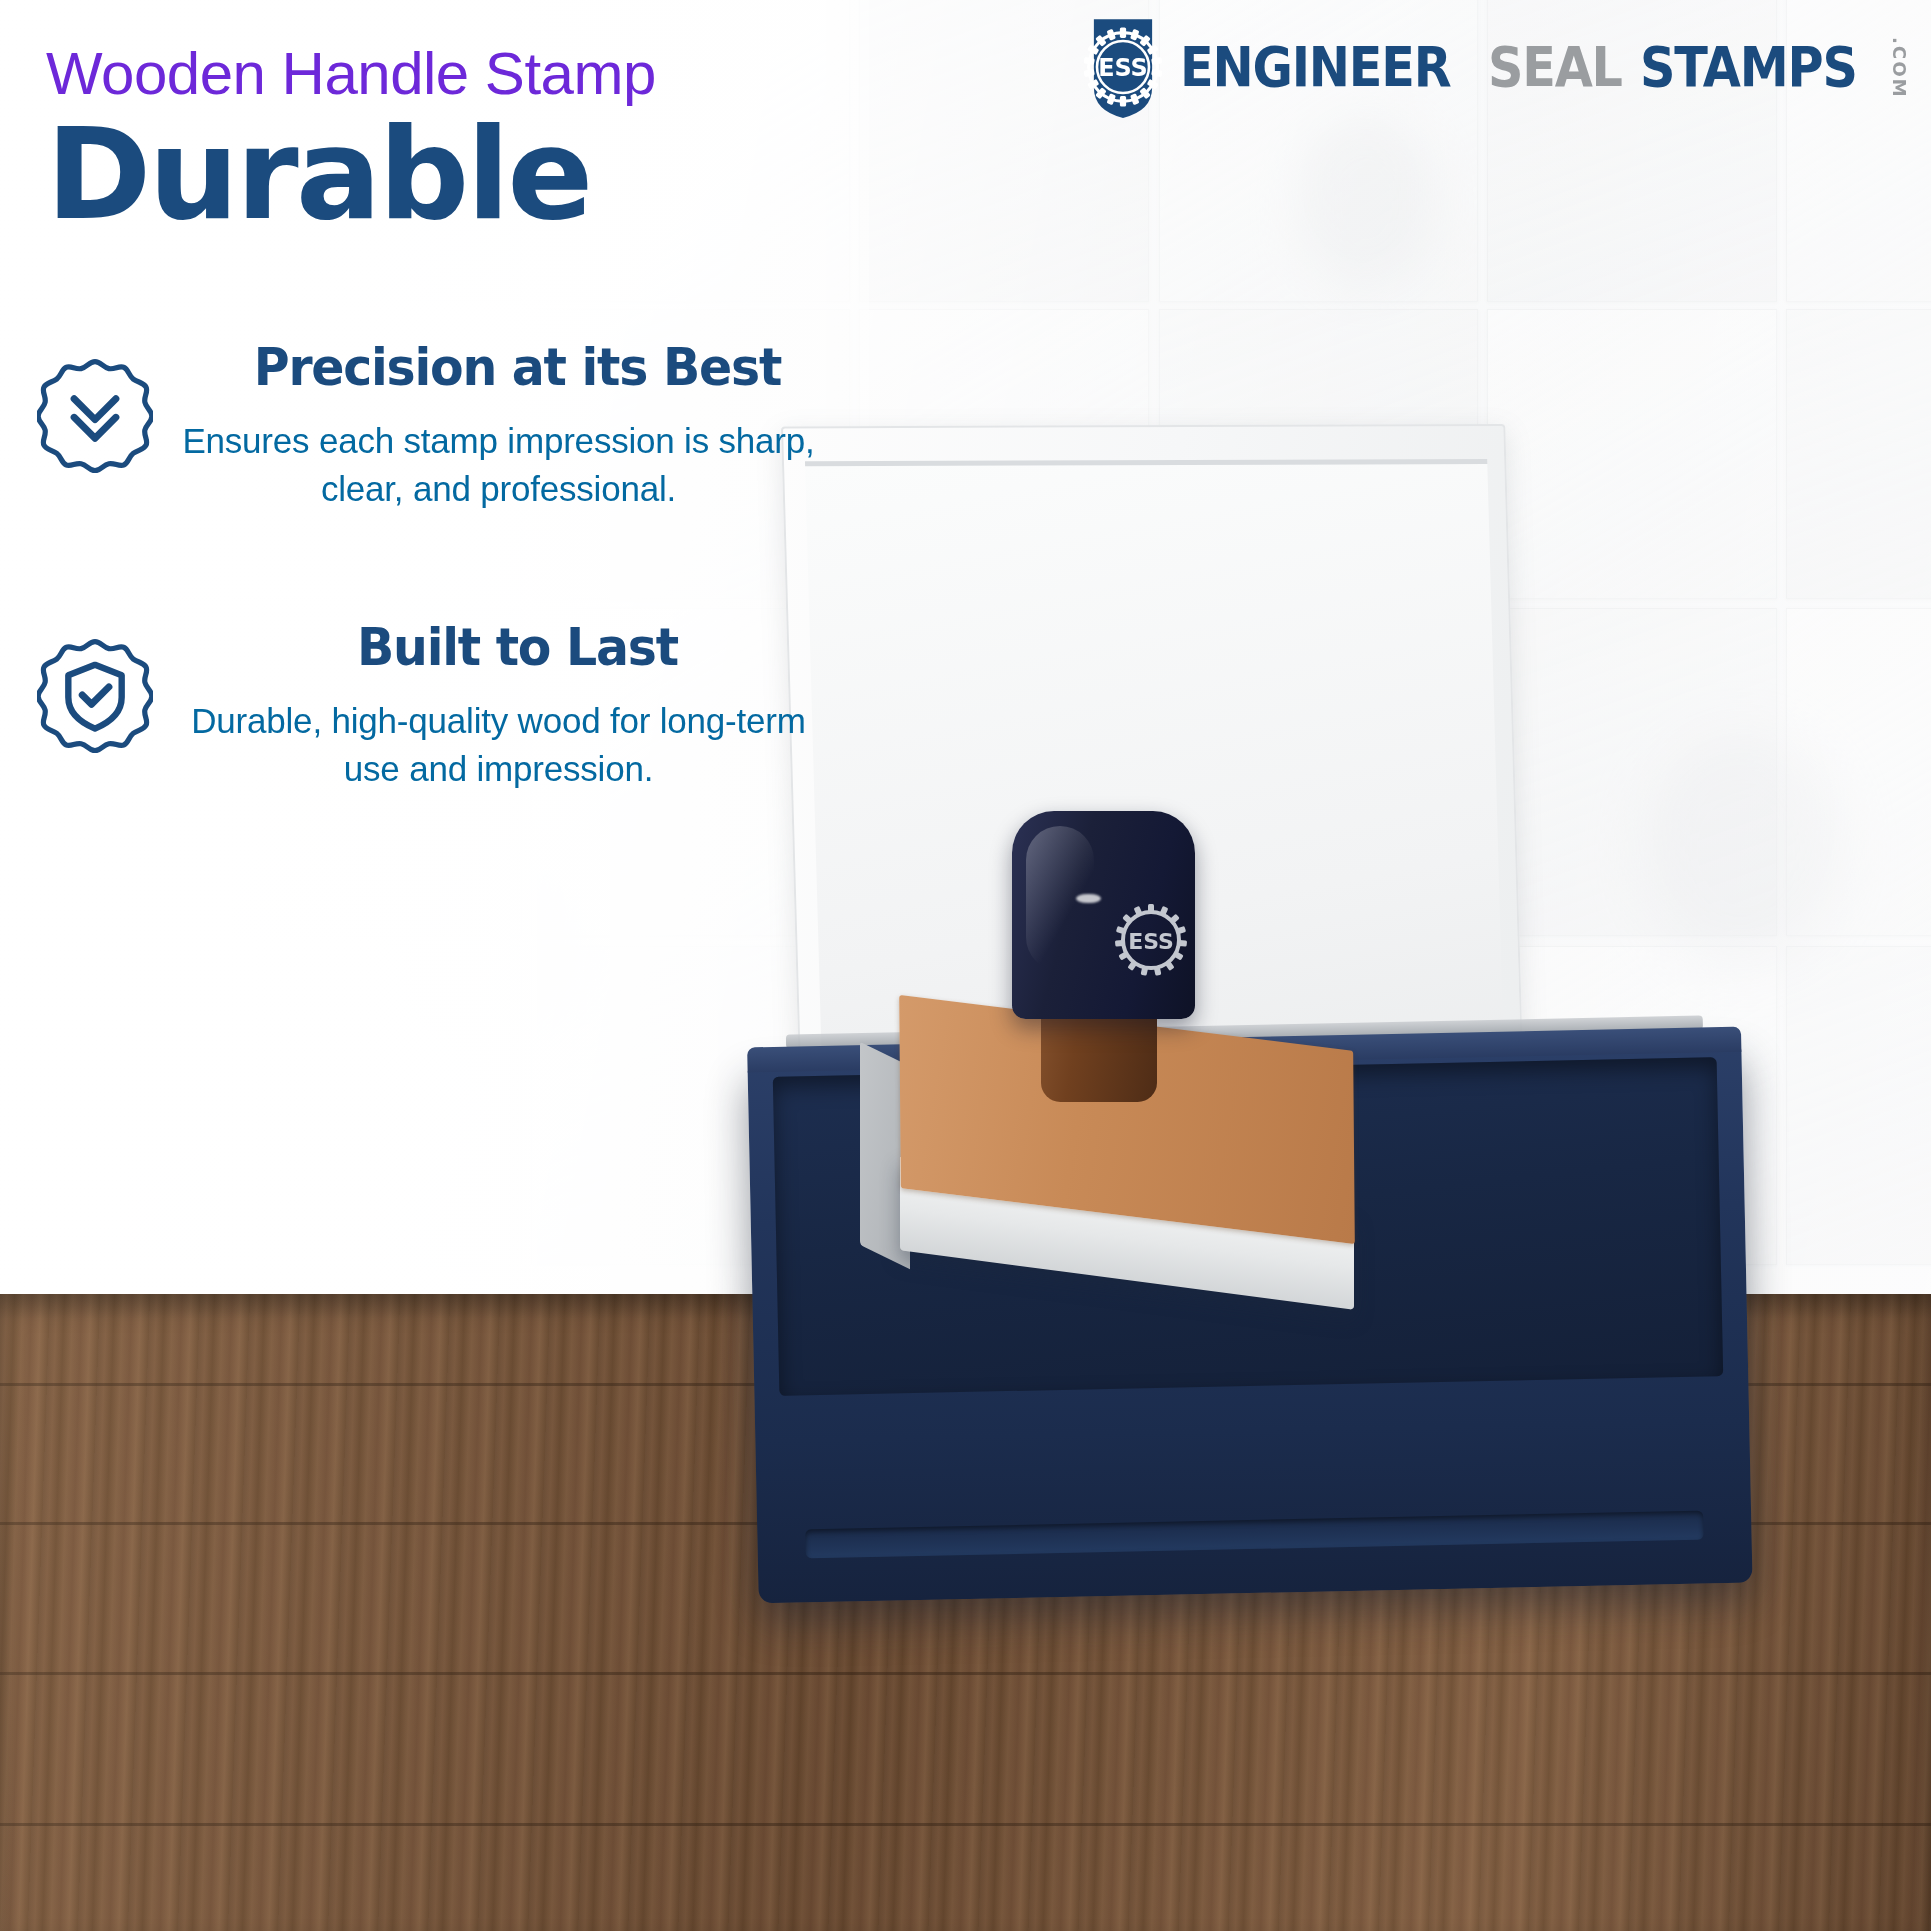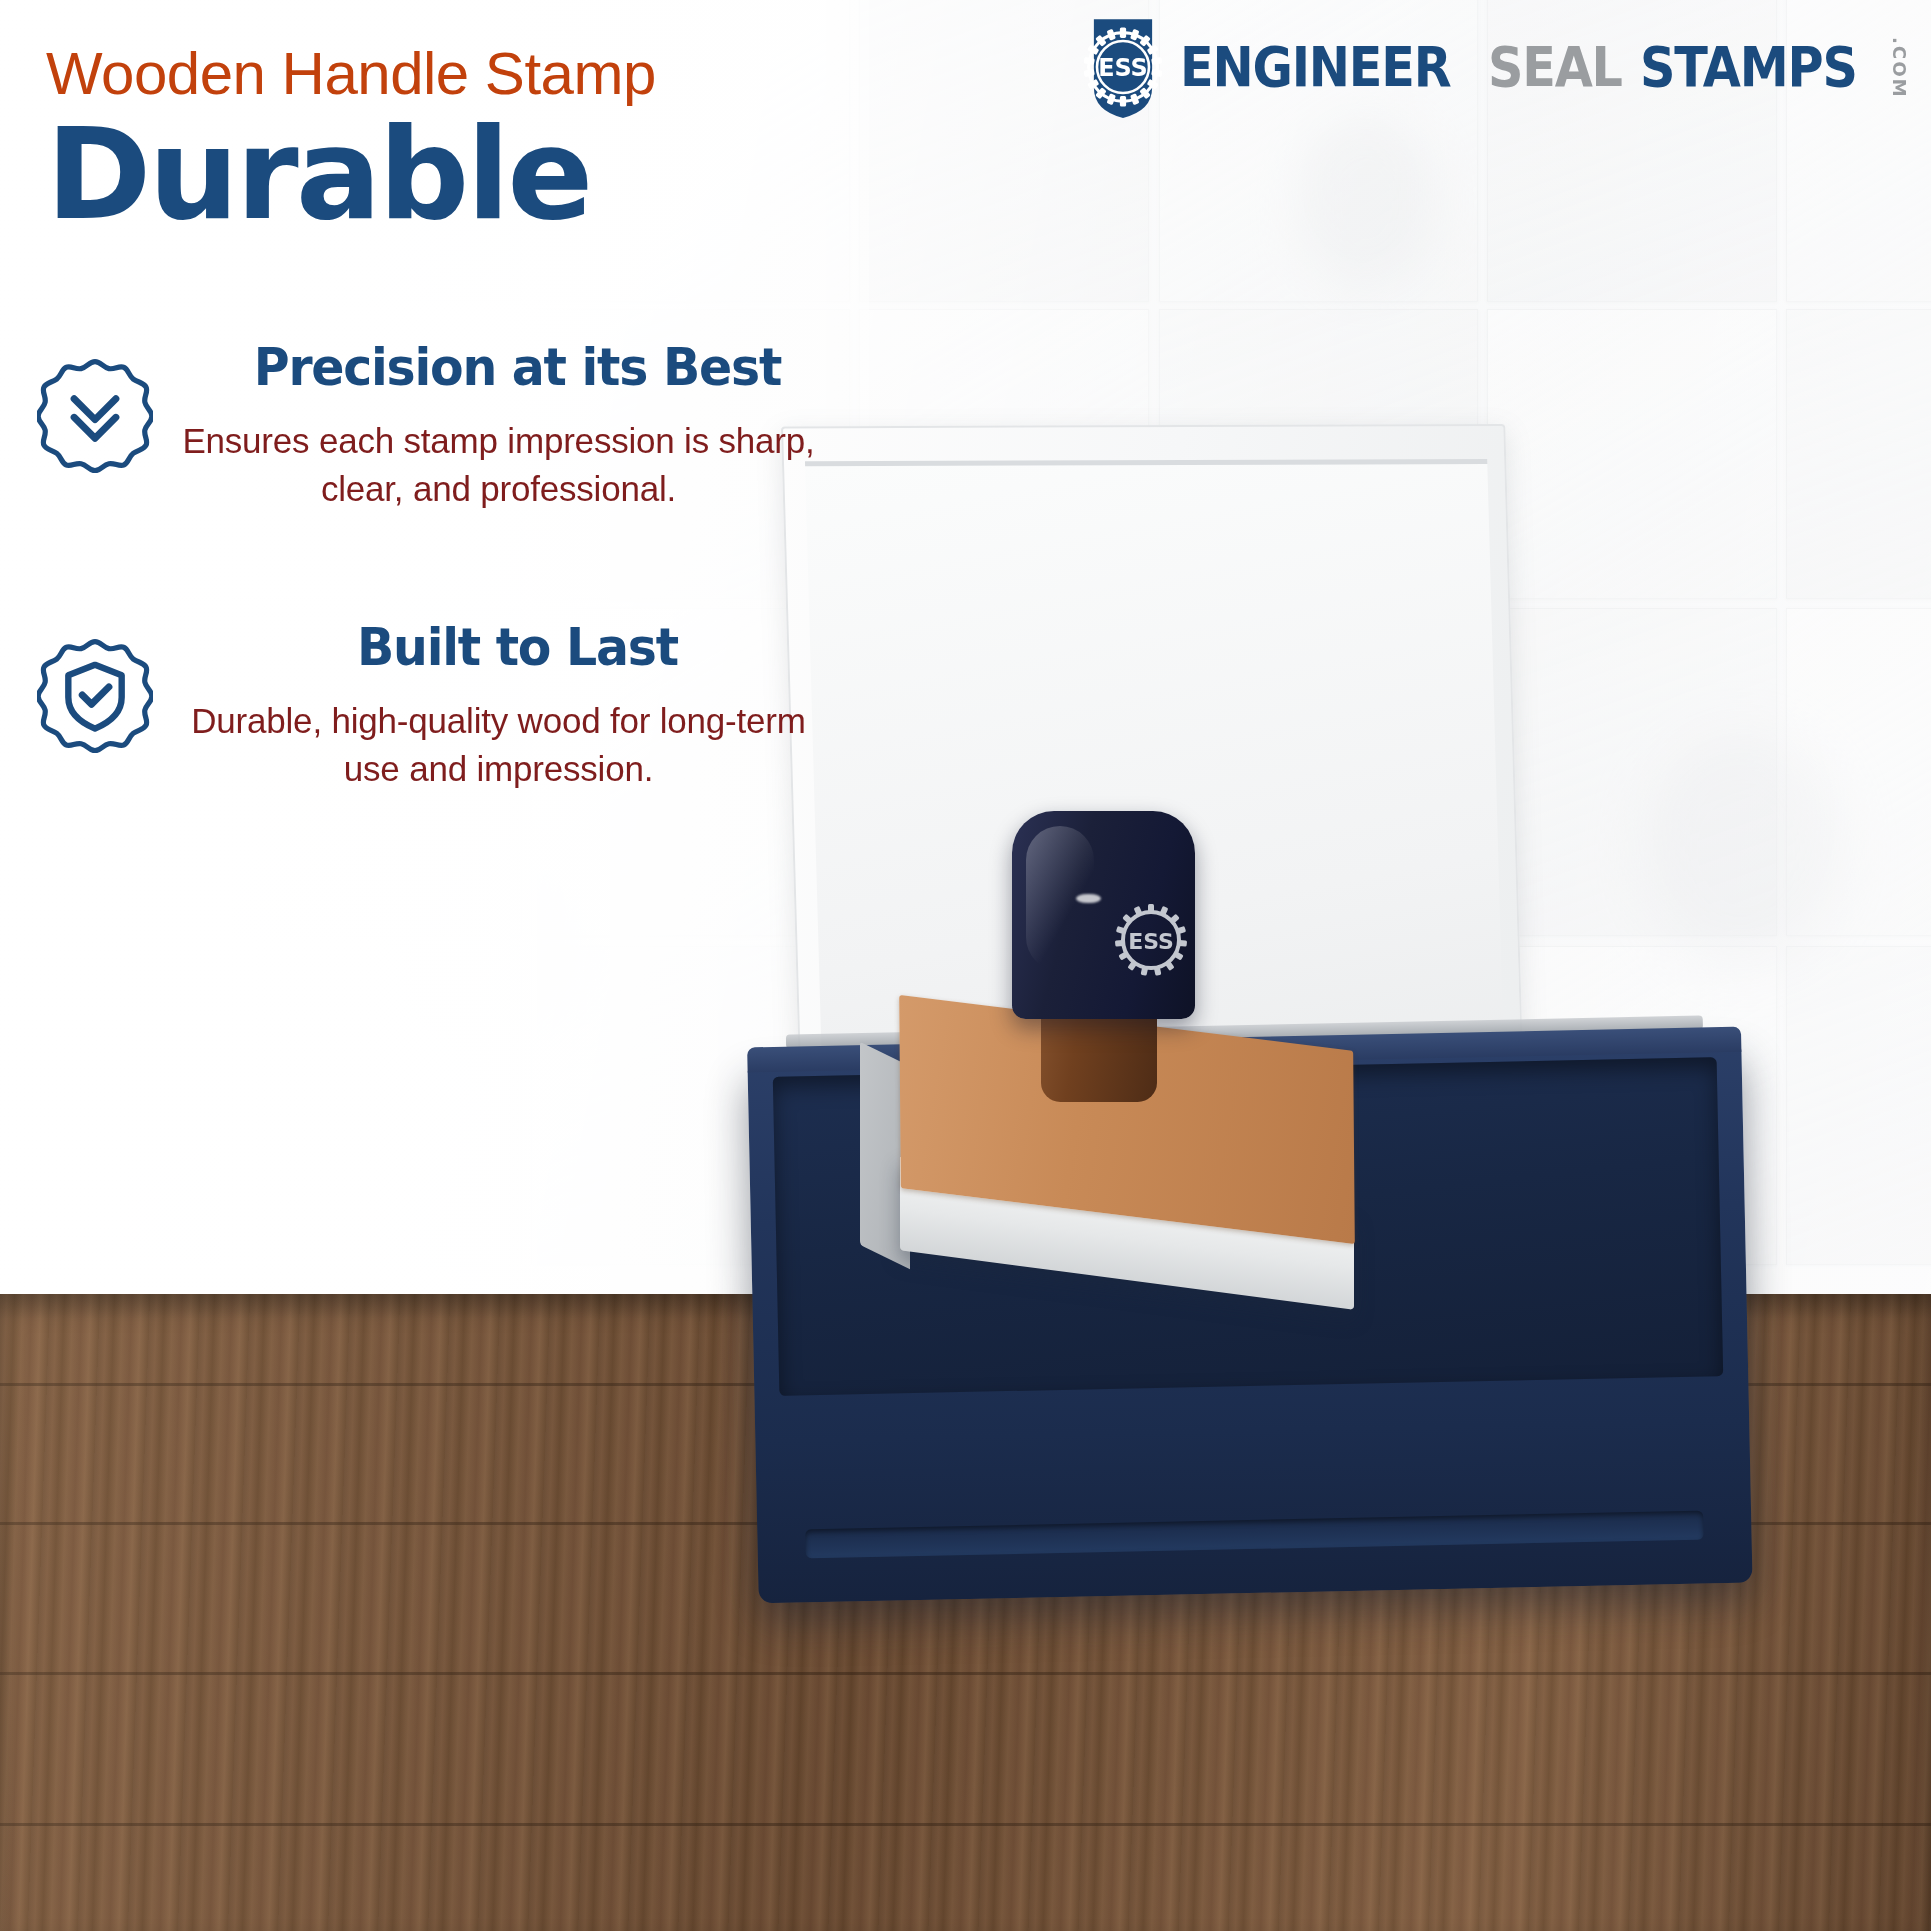--- a/index.html
+++ b/index.html
@@ -56,21 +56,21 @@
     background:rgba(52,34,20,.45);
   }
   .wood-sheen {
     position:absolute; inset:0;
     background:linear-gradient(100deg, rgba(255,228,190,.10) 0%, rgba(0,0,0,.10) 45%, rgba(255,225,185,.08) 78%, rgba(0,0,0,.16) 100%);
   }
 
   
   .header { position:absolute; left:46px; top:42px; width:927px; }
   .subtitle {
-    font-size:60px; font-weight:400; color:#c2410c; letter-spacing:-0.5px;
+    font-size:60px; font-weight:400; color:#6d28d9; letter-spacing:-0.5px;
     line-height:1.05; white-space:nowrap;
   }
   .bigtitle {
     margin-top:5.8px;
     font-size:127px; font-weight:700; color:#1b4b7e;
     letter-spacing:-2.9px; line-height:1.0;
     font-family:"DejaVu Sans", sans-serif;
   }
 
   
@@ -99,21 +99,21 @@
     position:absolute; left:3.9px; top:17.4px; width:116px; height:116px;
   }
   .f-title {
     font-family:"DejaVu Sans", sans-serif;
     font-size:51px; font-weight:700; color:#1b4b7e;
     letter-spacing:-1.3px; line-height:1.1; white-space:nowrap;
     transform:scaleX(.96); transform-origin:left center;
   }
   .f-desc {
     margin-top:21px;
-    font-size:35px; font-weight:400; color:#7f1d1d;
+    font-size:35px; font-weight:400; color:#0369a1;
     line-height:1.38; max-width:637px; letter-spacing:-0.2px;
   }
 
   
   .product { position:absolute; left:734px; top:386px; width:1197px; height:1429px; }
 
   
   .lid {
     position:absolute; left:58px; top:39px; width:724px; height:782px;
     background:linear-gradient(102deg,#fdfdfd 0%, #f6f7f8 45%, #eceeef 100%);

